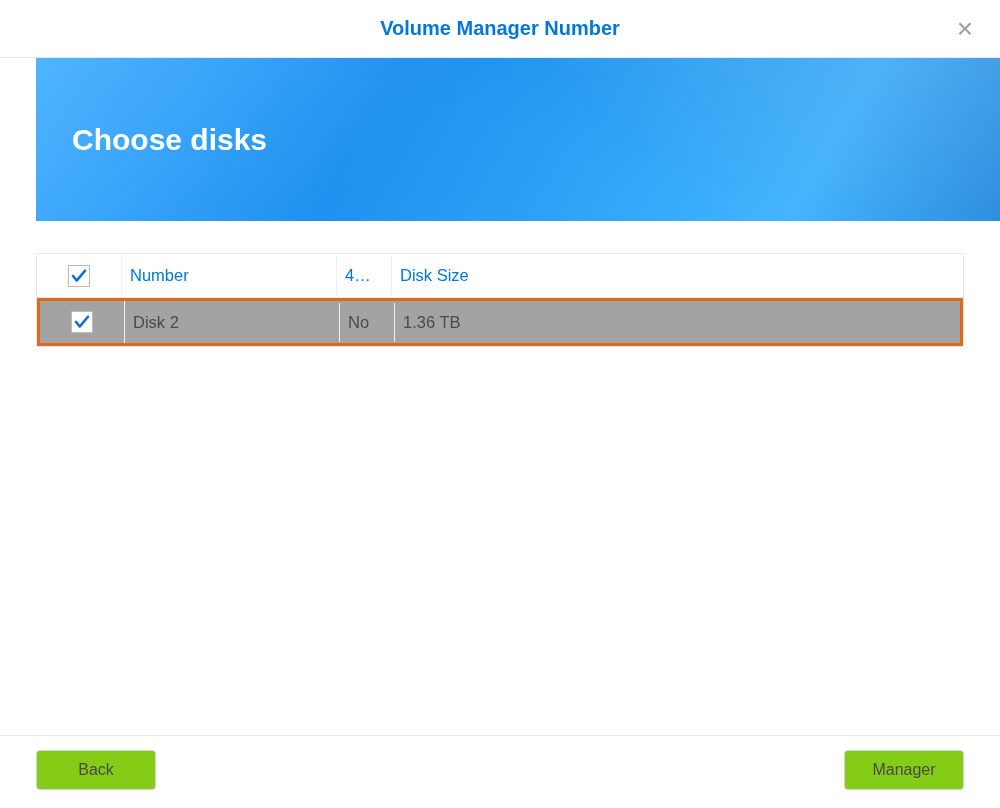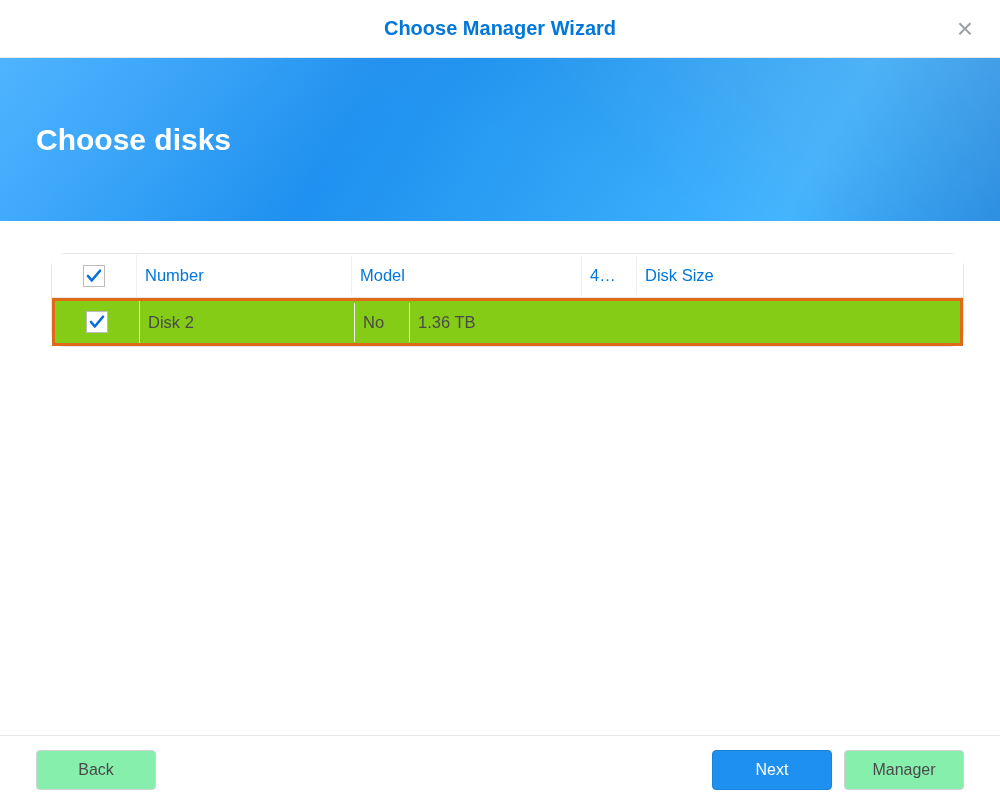--- a/index.html
+++ b/index.html
@@ -50,20 +50,21 @@
       font-weight: 300;
     }
     .banner {
       height: 163px;
       background: linear-gradient(120deg, #31a7ff 0%, #1e90ef 35%, #2da0f5 55%, #41b4ff 80%, #1c88e2 100%);
       position: relative;
       overflow: hidden;
       display: flex;
       align-items: center;
       padding-left: 36px;
+      margin-left: 36px;
     }
     .banner::before {
       content: "";
       position: absolute;
       inset: 0;
       background:
         linear-gradient(135deg, rgba(255,255,255,0.15) 0%, rgba(255,255,255,0) 40%),
         linear-gradient(45deg, rgba(255,255,255,0) 60%, rgba(255,255,255,0.12) 100%),
         linear-gradient(200deg, rgba(0,40,100,0.08) 0%, rgba(0,40,100,0) 50%);
       pointer-events: none;
@@ -89,36 +90,35 @@
       font-weight: 800;
       font-style: italic;
       color: rgba(235, 110, 50, 0.10);
       letter-spacing: 1px;
       z-index: 0;
       white-space: nowrap;
       pointer-events: none;
     }
     .table-wrap {
       border: 1px solid #e6e6e6;
-      border-radius: 14px;
+      border-radius: 2px;
       position: relative;
       z-index: 1;
-      margin-left: 15px;
     }
     .thead-row, .tbody-row {
       display: flex;
       align-items: center;
       min-height: 44px;
     }
     .thead-row {
       border-bottom: 1px solid #e6e6e6;
       background: #fff;
     }
     .tbody-row {
-      background: #84cc16;
+      background: #a3a3a3;
     }
     .row-highlight {
       border: 3px solid #e06a1a;
     }
     .cell {
       padding: 10px 8px;
       font-size: 16.5px;
       white-space: nowrap;
       overflow: hidden;
       text-overflow: ellipsis;
@@ -161,42 +161,42 @@
       align-items: center;
       gap: 12px;
     }
     .spacer {
       flex: 1;
     }
     .btn {
       min-width: 120px;
       height: 40px;
       border: 1px solid #cfd3d7;
-      background: #86efac;
+      background: #84cc16;
       color: #4a4a4a;
       font-size: 16px;
       border-radius: 4px;
       cursor: pointer;
       display: inline-flex;
       align-items: center;
       justify-content: center;
     }
     .btn.primary {
       background: #1e90ef;
       border-color: #1c82d7;
       color: #fff;
     }
   </style>
 </head>
 <body>
 
 <div class="window">
 
   <div class="titlebar">
-    <div class="titlebar-title">Choose Manager Wizard</div>
+    <div class="titlebar-title">Volume Manager Number</div>
     <div class="close-btn">
       <span>×</span>
     </div>
   </div>
 
   <div class="banner">
     <div class="banner-title">Choose disks</div>
   </div>
 
   <div class="content">
@@ -206,21 +206,20 @@
 
       <div class="thead-row">
         <div class="cell col-check">
           <div class="checkbox">
             <svg viewBox="0 0 24 24">
               <path d="M4 12 L9 18 L20 5" fill="none" stroke="#0a6fd8" stroke-width="3.5" stroke-linecap="round" stroke-linejoin="round"></path>
             </svg>
           </div>
         </div>
         <div class="cell col-number">Number</div>
-        <div class="cell col-model">Model</div>
         <div class="cell col-4k">4…</div>
         <div class="cell col-size">Disk Size</div>
       </div>
 
       <div class="tbody-row row-highlight">
         <div class="cell col-check">
           <div class="checkbox">
             <svg viewBox="0 0 24 24">
               <path d="M4 12 L9 18 L20 5" fill="none" stroke="#0a6fd8" stroke-width="3.5" stroke-linecap="round" stroke-linejoin="round"></path>
             </svg>
@@ -230,17 +229,16 @@
         <div class="cell col-4k">No</div>
         <div class="cell col-size">1.36 TB</div>
       </div>
 
     </div>
   </div>
 
   <div class="footer">
     <button class="btn">Back</button>
     <div class="spacer"></div>
-    <button class="btn primary">Next</button>
     <button class="btn">Manager</button>
   </div>
 
 </div>
 
 </body></html>

